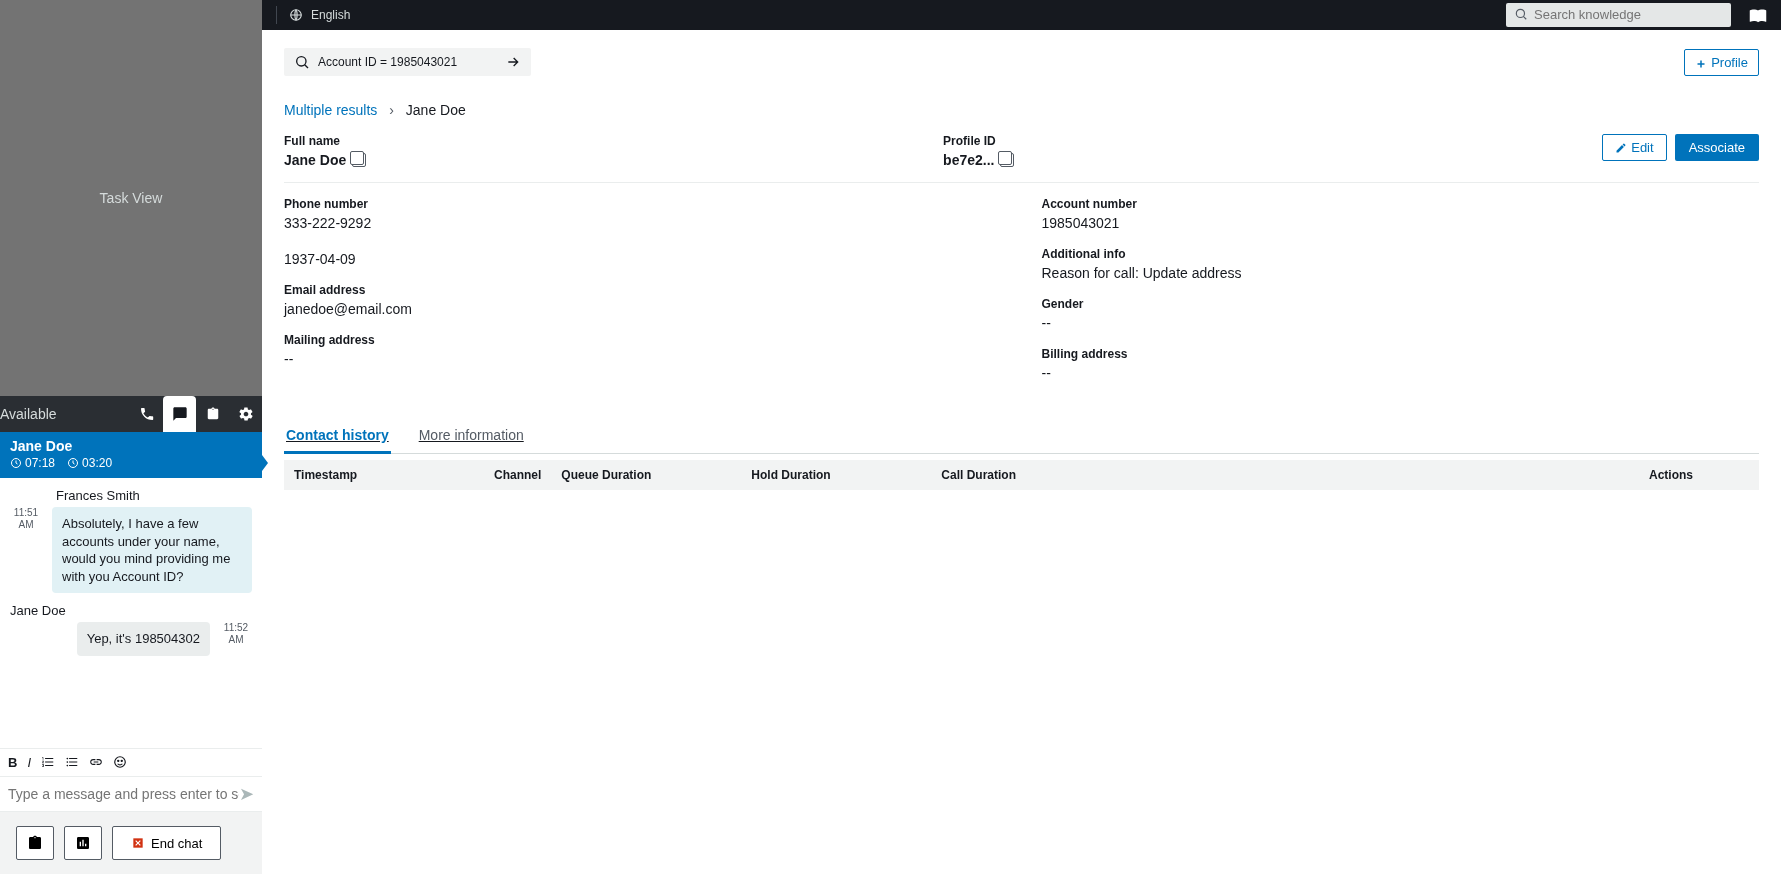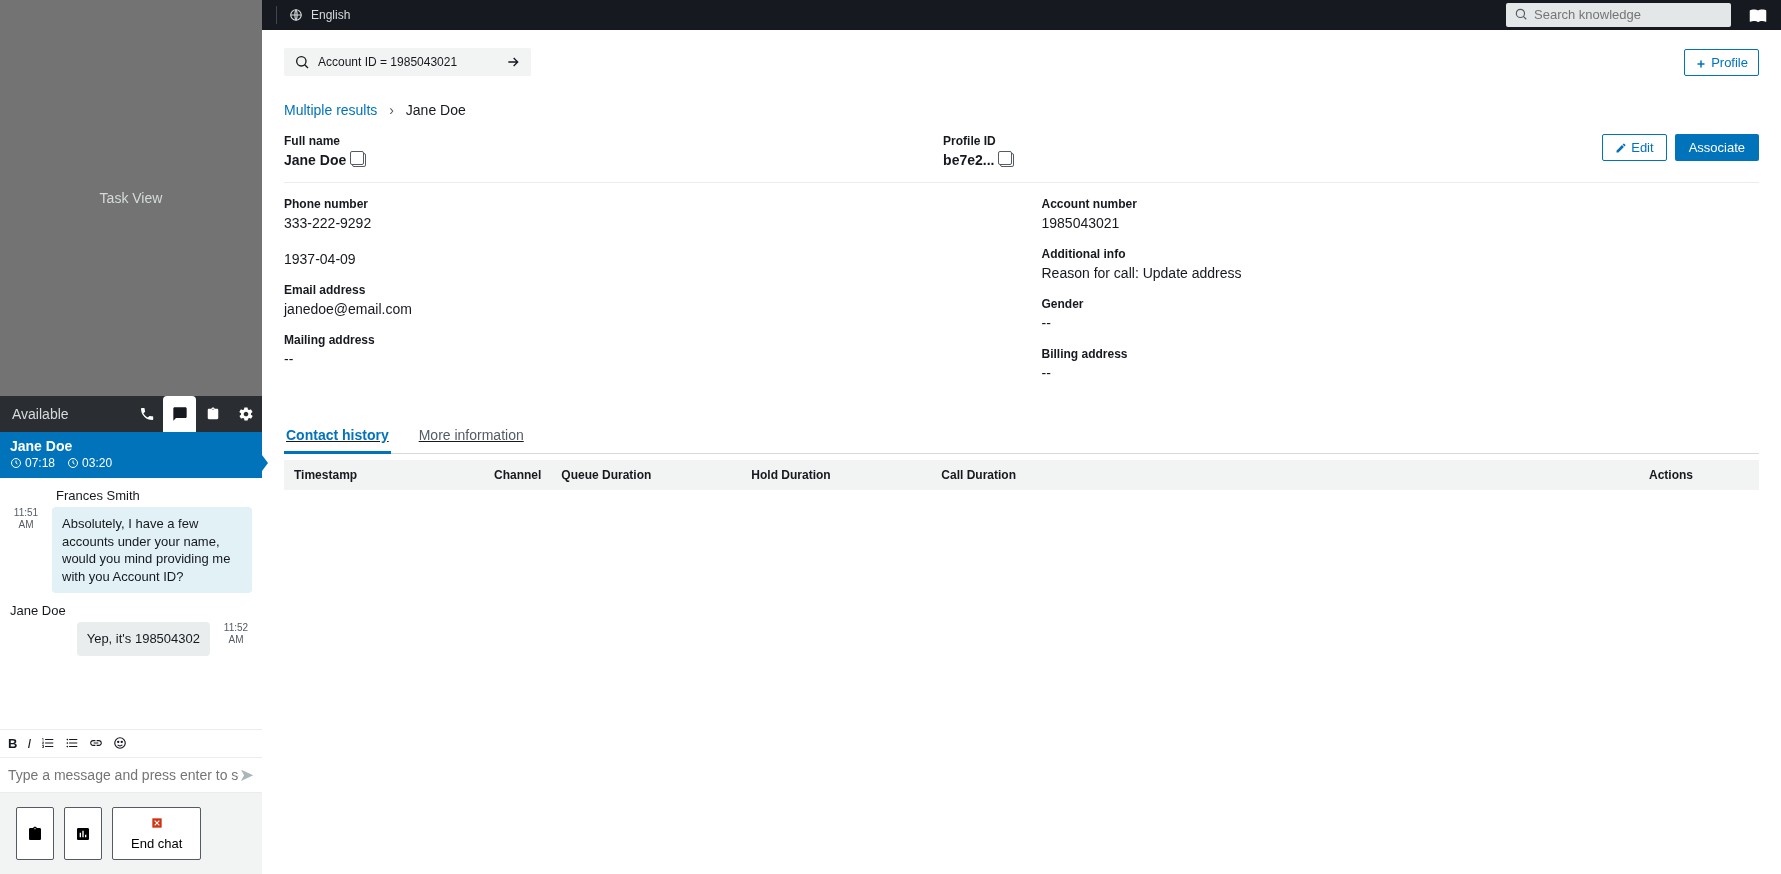--- a/index.html
+++ b/index.html
@@ -3,21 +3,21 @@
 <meta charset="utf-8">
 <style>
 * { box-sizing: border-box; margin: 0; padding: 0; }
 body { font-family: "Amazon Ember", "Helvetica Neue", Arial, sans-serif; font-size: 13px; color: #16191f; background: #fff; }
 .app { display: flex; height: 874px; width: 1781px; }
 
 
 .left { width: 262px; display: flex; flex-direction: column; background: #737373; }
 .task-view { flex: 1; display: flex; align-items: center; justify-content: center; color: #d5dbdb; font-size: 14px; }
 .status-row { display: flex; align-items: center; background: #2a2e33; height: 36px; }
-.status-text { flex: 1; padding-left: 12px; color: #d5dbdb; font-size: 14px; }
+.status-text { flex: 1; color: #d5dbdb; font-size: 14px; }
 .status-icons { display: flex; }
 .status-icon-btn { width: 33px; height: 36px; display: flex; align-items: center; justify-content: center; color: #fff; cursor: pointer; }
 .status-icon-btn.active { background: #fff; color: #16191f; border-top-left-radius: 4px; border-top-right-radius: 4px; }
 
 .contact-card { background: #0073bb; color: #fff; padding: 6px 10px 8px 10px; position: relative; }
 .contact-card::after {
   content: ""; position: absolute; right: -6px; top: 50%; width: 0; height: 0;
   border-left: 6px solid #0073bb; border-top: 8px solid transparent; border-bottom: 8px solid transparent;
 }
 .contact-name { font-weight: bold; font-size: 14px; }
@@ -36,21 +36,21 @@
 .bubble.cust { background: #eaeded; }
 
 .toolbar { display: flex; gap: 10px; padding: 6px 8px; border-top: 1px solid #eaeded; border-bottom: 1px solid #eaeded; }
 .toolbar span { cursor: pointer; color: #16191f; }
 .compose { display: flex; align-items: center; padding: 6px 8px; }
 .compose input { flex: 1; border: none; outline: none; font-size: 14px; color: #545b64; }
 .compose .send { color: #aab7b8; font-size: 18px; }
 
 .footer-actions { display: flex; gap: 10px; padding: 14px 16px; background: #f2f3f3; border-top: 1px solid #eaeded; }
 .fa-btn { border: 1px solid #545b64; background: #fff; padding: 8px 10px; border-radius: 2px; cursor: pointer; display: flex; align-items: center; gap: 6px; font-size: 13px; }
-.fa-btn.wide { padding-left: 18px; padding-right: 18px; flex-direction: column; }
+.fa-btn.wide { padding-left: 18px; padding-right: 18px; }
 
 
 .right { flex: 1; display: flex; flex-direction: column; }
 .topbar { height: 30px; background: #16191f; display: flex; align-items: center; padding: 0 14px; color: #d5dbdb; font-size: 12px; gap: 8px; }
 .topbar-sep { width: 1px; height: 18px; background: #414750; margin-right: 4px; }
 .search-knowledge { margin-left: auto; background: #e4e7e7; border-radius: 2px; display: flex; align-items: flex-start; padding: 4px 8px; width: 225px; height: 24px; }
 .search-knowledge svg { margin-right: 6px; }
 .search-knowledge input { background: transparent; border: none; outline: none; color: #545b64; font-size: 13px; flex: 1; }
 .book-icon { margin-left: 10px; color: #fff; }
 

